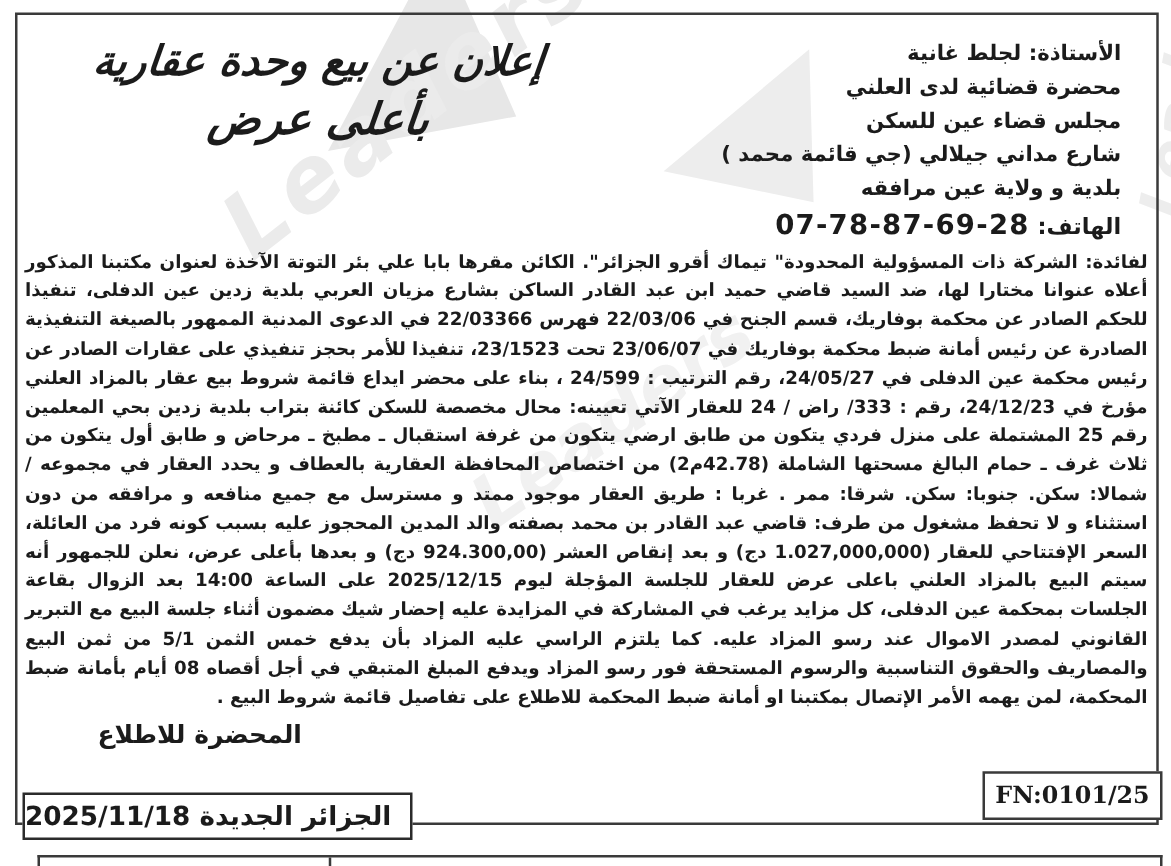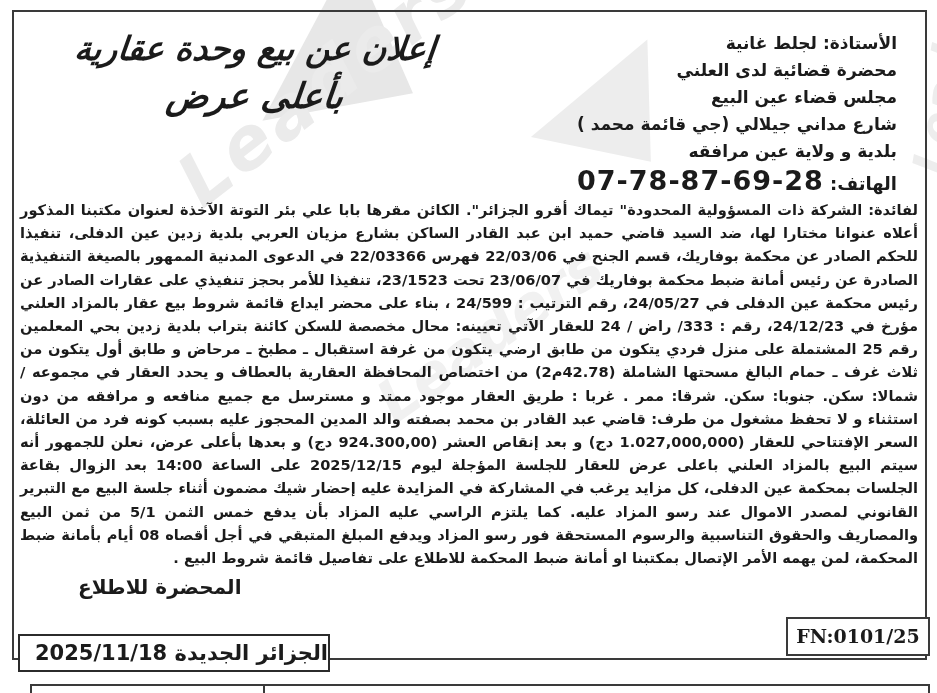--- a/index.html
+++ b/index.html
@@ -36,21 +36,21 @@
   .wm-c2{left:560px;top:30px;transform:rotate(50deg) scale(0.8);border-left-color:#ededed;}
 
   
   .office{
     position:absolute;right:40px;top:30px;width:430px;
     direction:rtl;
     font-weight:bold;font-size:17px;line-height:27px;
     z-index:2;
   }
   .office .phone-line{font-size:18px;margin-top:2px;}
-  .office .phone-number{font-size:27px;letter-spacing:1px;direction:ltr;unicode-bidi:embed;display:inline-block;}
+  .office .phone-number{font-size:22px;letter-spacing:1px;direction:ltr;unicode-bidi:embed;display:inline-block;}
 
   
   .title-block{
     position:absolute;left:45px;top:26px;width:420px;
     direction:rtl;text-align:center;z-index:2;
   }
   .title-l1{font-size:33px;font-weight:bold;font-style:italic;line-height:46px;transform:skewX(-6deg);}
   .title-l2{font-size:35px;font-weight:bold;font-style:italic;line-height:48px;transform:skewX(-6deg);}
   .title-sub{font-size:13px;font-weight:bold;font-style:italic;margin-top:6px;}
 
@@ -65,21 +65,21 @@
   
   .signature{
     position:absolute;left:78px;top:575px;
     direction:rtl;font-weight:bold;font-size:20px;z-index:2;
   }
 
   
   .date-box{
     position:absolute;left:18px;top:634px;width:308px;height:34px;
     border:2.5px solid #2b2b2b;background:#fff;
-    direction:rtl;text-align:right;
+    direction:rtl;text-align:left;
     font-weight:bold;font-size:21px;line-height:34px;
     z-index:3;
   }
   .ref-box{
     position:absolute;left:786px;top:617px;width:140px;height:35px;
     border:2px solid #3a3a3a;background:#fff;
     text-align:center;font-weight:bold;font-size:19px;line-height:35px;
     font-family:"DejaVu Serif", serif;
     z-index:3;
   }
@@ -102,21 +102,21 @@
   <div class="wm-chevron wm-c2"></div>
   <div class="wm wm-t1">Leaders</div>
   <div class="wm wm-t2">Leaders</div>
   <div class="wm wm-t3">Leaders</div>
 
   <div class="frame"></div>
 
   <div class="office">
     <div>الأستاذة: لجلط غانية</div>
     <div>محضرة قضائية لدى العلني</div>
-    <div>مجلس قضاء عين البيع</div>
+    <div>مجلس قضاء عين للسكن</div>
     <div>شارع مداني جيلالي (جي قائمة محمد )</div>
     <div>بلدية و ولاية عين مرافقه</div>
     <div class="phone-line">
       <span>الهاتف:</span>
       <span class="phone-number">07-78-87-69-28</span>
     </div>
   </div>
 
   <div class="title-block">
     <div class="title-l1">إعلان عن بيع وحدة عقارية</div>

